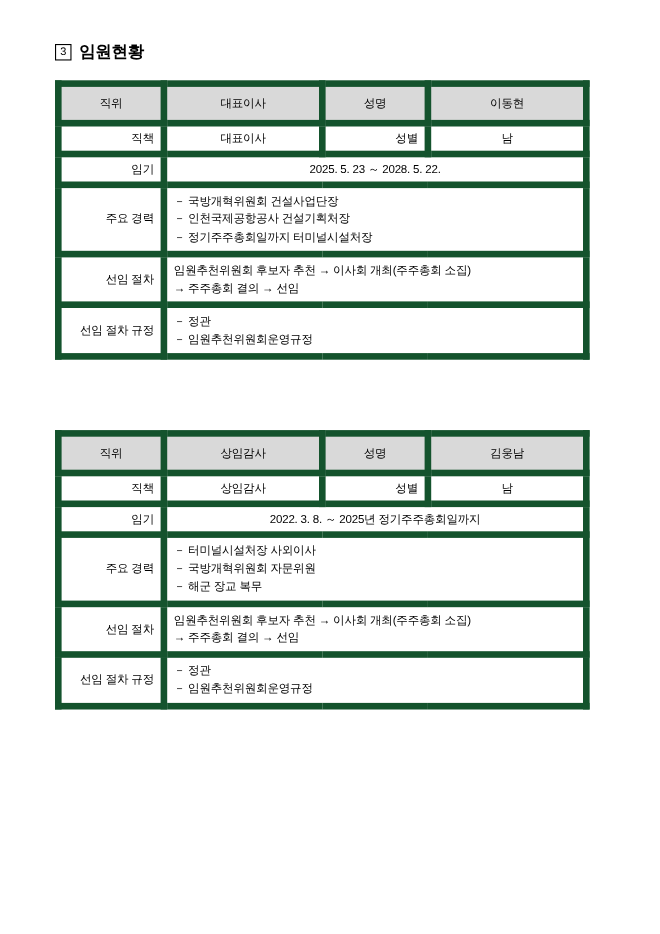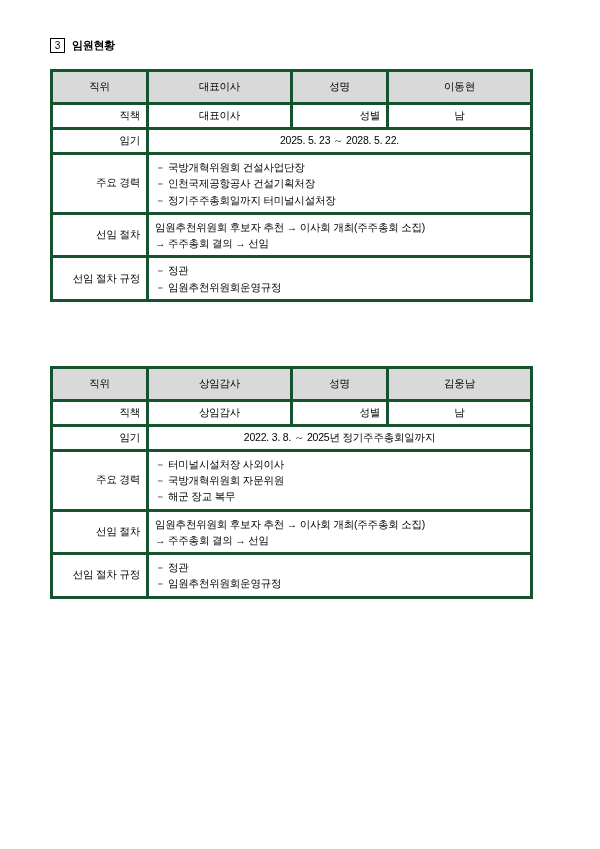--- a/index.html
+++ b/index.html
@@ -32,32 +32,32 @@
     display: inline-block;
     border: 1px solid #000;
     width: 13px;
     height: 13px;
     line-height: 13px;
     text-align: center;
     font-size: 10px;
     font-weight: normal;
   }
   .sec-title {
-    font-size: 11px;
+    font-size: 15px;
     font-weight: bold;
     letter-spacing: -0.3px;
   }
   table.exec {
     border-collapse: collapse;
     width: 480px;
     margin-bottom: 6px;
     table-layout: fixed;
   }
   table.exec td, table.exec th {
-    border: 3px solid #14532d;
+    border: 6px solid #14532d;
     font-size: 10.5px;
     font-weight: normal;
     padding: 4px 6px;
     vertical-align: middle;
     letter-spacing: -0.2px;
   }
   .hdr td {
     text-align: center;
     background: #d9d9d9;
     font-weight: bold;

